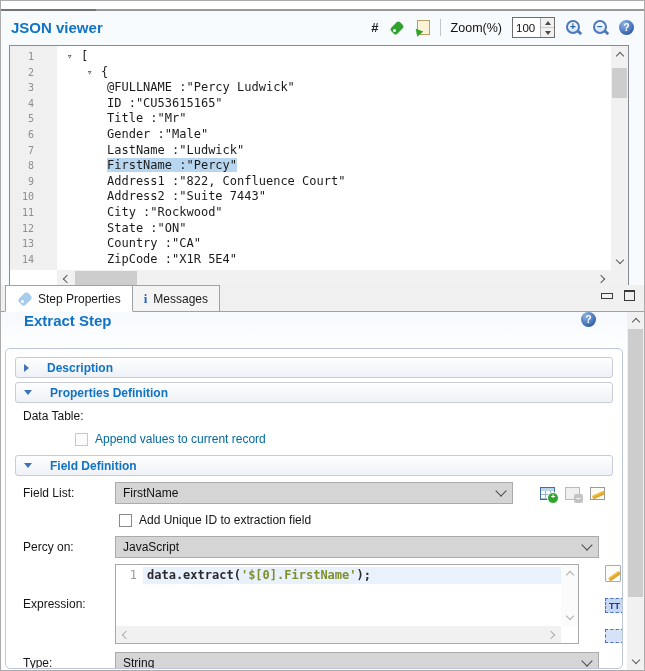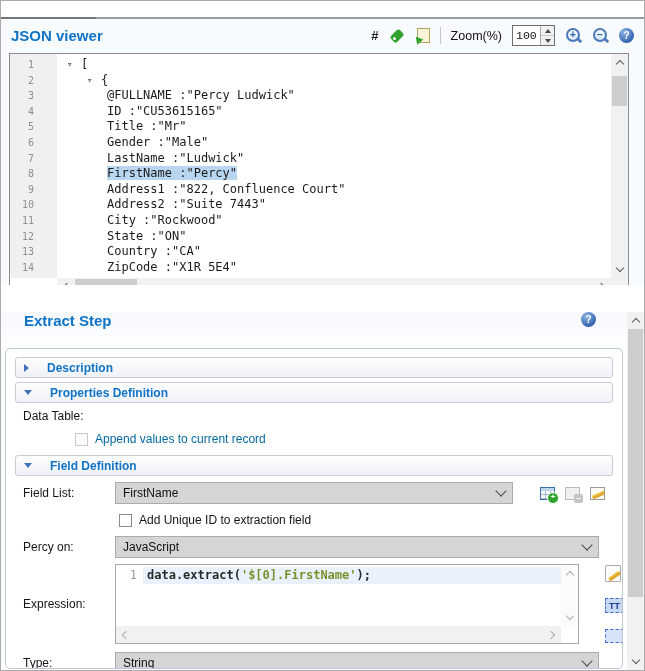--- a/index.html
+++ b/index.html
@@ -8,38 +8,38 @@
     --tag-blue:#A7CDEE;
     --selection:#B8D6F0;
     --code-string:#7E8F2C;
     --icon-blue:#3F72B8;
   }
   *{margin:0;padding:0;box-sizing:border-box}
   body{background:#ddd;font-family:"Liberation Sans",sans-serif}
   .screen{position:relative;width:645px;height:671px;background:#fff;border:1px solid #ABABAB;overflow:hidden;margin:0 auto}
 
   
-  .json-panel{position:absolute;left:0;top:16px;right:0;height:282px;background:#F8FBFE;border-bottom:1px solid #9E9E9E}
+  .json-panel{position:absolute;left:0;top:8px;right:0;height:282px;background:#F8FBFE;border-bottom:1px solid #9E9E9E}
   .top-strip{height:3px;border-top:2px solid #9A9A9A;position:relative;background:#F8FBFE}
   .top-strip::before{content:"";position:absolute;left:0;top:-2px;width:95px;height:2px;background:#747474}
   .titlebar{height:31px;display:flex;align-items:center;padding:0 10px}
   .panel-title{font-size:15px;font-weight:bold;color:var(--heading-blue)}
   .jtoolbar{margin-left:auto;display:flex;align-items:center;gap:10px}
   .hash{font:bold 13px/1 "Liberation Sans",sans-serif;color:#222}
   .tag-icon{width:15px;height:15px;position:relative;display:inline-block}
   .tag-icon::before{content:"";position:absolute;left:2px;top:4px;width:12px;height:8px;background:var(--tag-green);border-radius:2px;transform:rotate(-45deg);box-shadow:0 0 1px #1d7a1a}
   .tag-icon::after{content:"";position:absolute;left:4px;top:9px;width:3px;height:3px;background:#fff;border-radius:50%}
   .tag-icon.blue::before{background:var(--tag-blue);box-shadow:0 0 1px #5588bb}
   .export-icon{width:16px;height:15px;position:relative;display:inline-block}
   .export-icon::before{content:"";position:absolute;right:0;top:0;width:11px;height:13px;background:#FBF3D8;border:1px solid #B2A264}
   .export-icon::after{content:"";position:absolute;left:0;bottom:0;width:0;height:0;border-bottom:7px solid #2FA32B;border-left:4px solid transparent;border-right:4px solid transparent;transform:rotate(-40deg)}
   .vsep{width:1px;height:17px;background:#C6C6C6}
   .zoom-label{font-size:12.5px;color:#111}
   .spinbox{display:flex;border:1px solid #6E6E6E;background:#fff;height:21px;align-items:stretch}
-  .zoom-input{width:27px;border:none;outline:none;font-size:11.5px;padding:0 3px;font-family:Liberation Mono, monospace;color:#111}
+  .zoom-input{width:27px;border:none;outline:none;font-size:11.5px;padding:0 3px;font-family:Liberation Sans, sans-serif;color:#111}
   .spin-btns{display:flex;flex-direction:column;width:14px;border-left:1px solid #ABABAB}
   .spin{flex:1;display:flex;align-items:center;justify-content:center;background:#F1F1F1}
   .spin.up{border-bottom:1px solid #C9C9C9}
   .spin.up::after{content:"";width:0;height:0;border-left:3px solid transparent;border-right:3px solid transparent;border-bottom:4px solid #4A4A4A}
   .spin.down::after{content:"";width:0;height:0;border-left:3px solid transparent;border-right:3px solid transparent;border-top:4px solid #4A4A4A}
   .mag{position:relative;width:17px;height:17px;display:inline-block}
   .mag::before{content:"";position:absolute;left:1px;top:1px;width:10px;height:10px;border:2px solid #4A78B8;border-radius:50%;background:linear-gradient(#F6FAFF,#D6E6F8)}
   .mag::after{content:"";position:absolute;left:12px;top:12px;width:5px;height:3px;background:#4A78B8;transform:rotate(42deg);border-radius:1px}
   .mag i{position:absolute;left:3px;top:2px;width:10px;text-align:center;font:bold 10px/11px "Liberation Sans",sans-serif;color:#2B5FA8;font-style:normal}
   .help-icon{width:15px;height:15px;border-radius:50%;background:radial-gradient(circle at 35% 28%,#8FB4E4,#3060AC 75%);color:#fff;font:bold 10px/15px "Liberation Sans",sans-serif;text-align:center;display:inline-block;flex:0 0 auto}
@@ -193,20 +193,34 @@
       <div class="hscroll">
         <span class="sarrow left"></span>
         <span class="hthumb"></span>
         <span class="sarrow right"></span>
       </div>
       <div class="corner"></div>
     </div>
   </div>
 
   <div class="props-panel">
+    <div class="tabbar">
+      <div class="tab active">
+        <span class="tag-icon blue"></span>
+        <span>Step Properties</span>
+      </div>
+      <div class="tab">
+        <span class="info-glyph">i</span>
+        <span>Messages</span>
+      </div>
+      <div class="winbtns">
+        <span class="min-icon"></span>
+        <span class="max-icon"></span>
+      </div>
+    </div>
 
     <div class="props-body">
       <div class="props-content">
         <div class="props-title-row">
           <span class="props-title">Extract Step</span>
           <span class="help-icon">?</span>
         </div>
 
         <div class="sections-frame">
 

